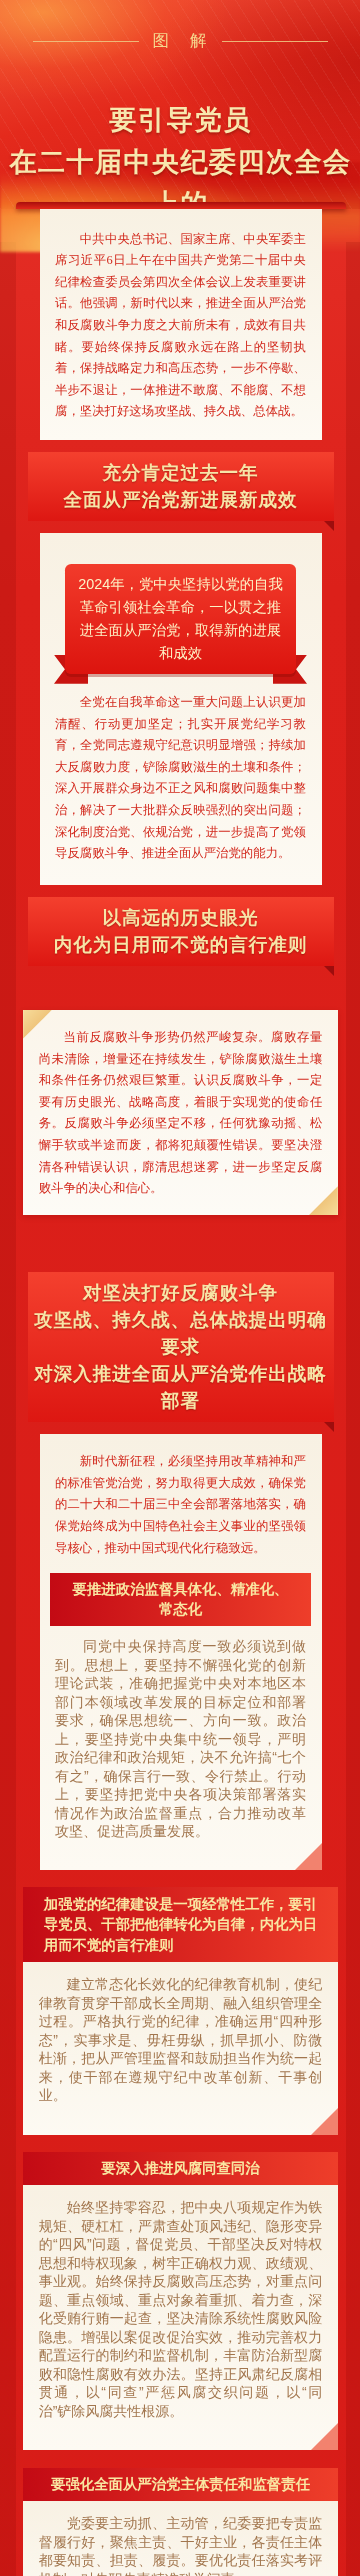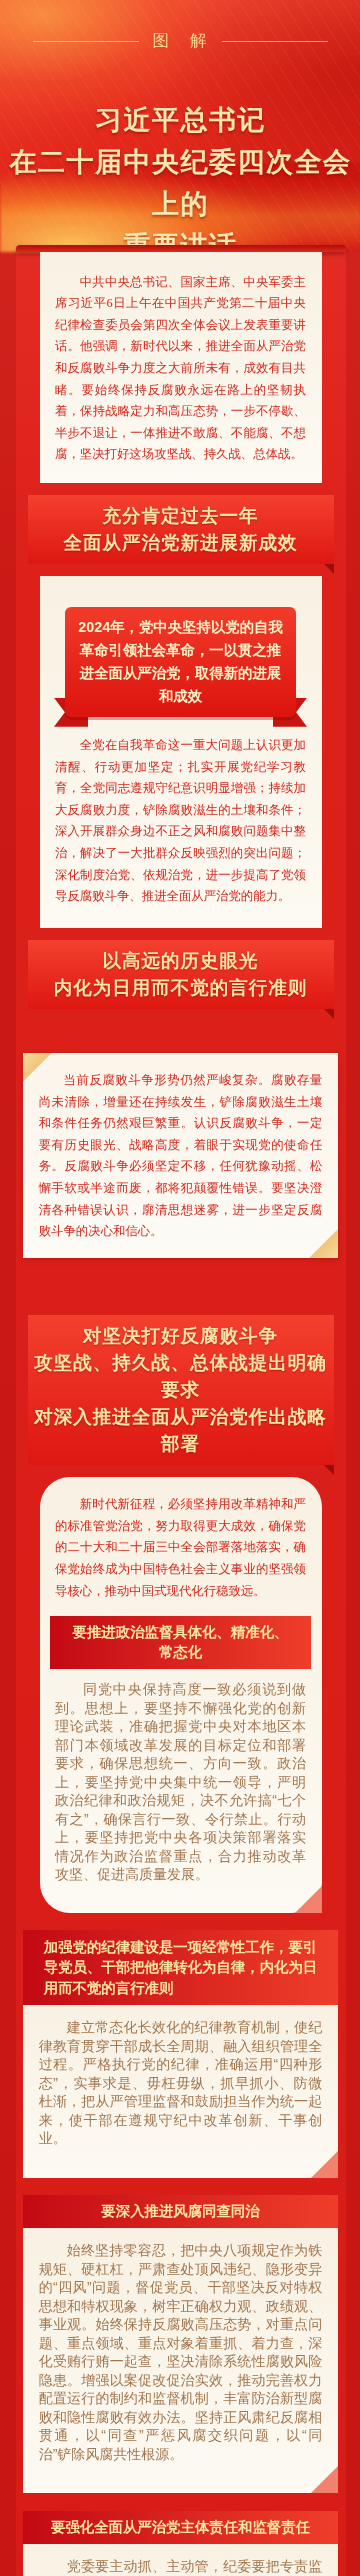--- a/index.html
+++ b/index.html
@@ -4,21 +4,21 @@
 <style>
   html,body{margin:0;padding:0;background:#efefef;}
   .page{position:relative;width:361px;height:3265px;margin:0 auto;overflow:hidden;
         background:linear-gradient(180deg,#e8342a 0%,#dc201a 18%,#d61b17 100%);
         font-family:"Liberation Sans","DejaVu Sans",sans-serif;}
   
   .rail{position:absolute;top:242px;bottom:0;width:15.5px;background:rgba(130,0,0,.18);}
   .rail.l{left:0}.rail.r{right:0}
 
   
-  .header{position:relative;height:252px;
+  .header{position:relative;height:209px;
     background:
       radial-gradient(75% 60% at 12% 6%, rgba(255,190,70,.55), rgba(255,120,30,.15) 45%, transparent 70%),
       radial-gradient(90% 80% at 100% 30%, rgba(150,0,0,.35), transparent 65%),
       linear-gradient(165deg,#f3553a 0%,#e42a1c 45%,#d41a15 100%);}
   .header::after{content:"";position:absolute;inset:0;
       background:repeating-linear-gradient(58deg, rgba(255,255,255,.05) 0 1px, transparent 1px 12.4px);}
   .header-wave{position:absolute;left:0;right:0;top:162px;height:90px;filter:blur(1.5px);
       background:
         radial-gradient(95% 130% at 20% 95%, rgba(255,215,100,.9), rgba(255,150,40,.4) 42%, transparent 68%),
         radial-gradient(140% 120% at 85% 10%, rgba(190,10,5,.55), transparent 60%),
@@ -47,21 +47,21 @@
         font-family:"Liberation Serif","DejaVu Serif",serif;font-weight:bold;
         color:#f7e5a8;font-size:18.5px;line-height:27px;letter-spacing:1px;
         text-shadow:0 1px 1.5px rgba(110,10,0,.45);}
   .band::after{content:"";position:absolute;right:0;top:100%;width:0;height:0;
         border-top:10.3px solid #9e0d0d;border-left:10.3px solid transparent;}
 
   
   .ribbon-wrap{position:relative;padding:15.5px 10.3px 2.1px 10.3px;}
   .ribbon{position:relative;z-index:2;background:linear-gradient(180deg,#f23b2b,#dc140e);
       border-radius:6.2px;padding:9.3px 9.3px;text-align:center;color:#fdf2c5;
-      font-weight:bold;font-size:14.4px;line-height:23px;
+      font-weight:normal;font-size:14.4px;line-height:23px;
       box-shadow:0 3.1px 0 rgba(140,8,4,.35);}
   .tail{position:absolute;z-index:1;width:34px;height:29px;background:#c81410;bottom:-7.2px;}
   .tail.l{left:-1px;clip-path:polygon(0 0,32% 50%,0 100%,100% 100%,100% 0);}
   .tail.r{right:-1px;clip-path:polygon(100% 0,68% 50%,100% 100%,0 100%,0 0);}
 
   
   .gold-card{position:relative;margin:0 7.7px;background:linear-gradient(180deg,#fbf5ea,#fdfbf6);
       padding:17.5px 15.5px 15.5px 15.5px;box-shadow:0 2.1px 5.2px rgba(120,0,0,.25);}
   .corner{position:absolute;width:29px;height:29px;}
   .corner.tl{left:0;top:0;background:linear-gradient(135deg,#f7dc9b,#e7ad5c);
@@ -88,21 +88,21 @@
   <div class="rail r"></div>
 
   <div class="header">
     <div class="header-wave"></div>
     <div class="badge-row">
       <span class="badge-line"></span>
       <span class="badge-text">图 解</span>
       <span class="badge-line"></span>
     </div>
     <div class="title">
-      <div>习近平总书记</div>
+      <div>要引导党员</div>
       <div>在二十届中央纪委四次全会上的</div>
       <div>重要讲话</div>
     </div>
   </div>
 
   <div class="inner">
 
     <div class="scroll-top"></div>
     <div class="panel" style="padding:19.6px 15.5px 17.5px 15.5px;">
       <p class="body-serif">中共中央总书记、国家主席、中央军委主席习近平6日上午在中国共产党第二十届中央纪律检查委员会第四次全体会议上发表重要讲话。他强调，新时代以来，推进全面从严治党和反腐败斗争力度之大前所未有，成效有目共睹。要始终保持反腐败永远在路上的坚韧执着，保持战略定力和高压态势，一步不停歇、半步不退让，一体推进不敢腐、不能腐、不想腐，坚决打好这场攻坚战、持久战、总体战。</p>
@@ -133,21 +133,21 @@
       <span class="corner br"></span>
       <p class="body-serif">当前反腐败斗争形势仍然严峻复杂。腐败存量尚未清除，增量还在持续发生，铲除腐败滋生土壤和条件任务仍然艰巨繁重。认识反腐败斗争，一定要有历史眼光、战略高度，着眼于实现党的使命任务。反腐败斗争必须坚定不移，任何犹豫动摇、松懈手软或半途而废，都将犯颠覆性错误。要坚决澄清各种错误认识，廓清思想迷雾，进一步坚定反腐败斗争的决心和信心。</p>
     </div>
     <div class="gap88"></div>
 
     <div class="band">
       <div>对坚决打好反腐败斗争</div>
       <div>攻坚战、持久战、总体战提出明确要求</div>
       <div>对深入推进全面从严治党作出战略部署</div>
     </div>
-    <div class="panel fold" style="padding:17.5px 15.5px 29px 15.5px;border-radius:30px;">
+    <div class="panel fold" style="padding:17.5px 15.5px 29px 15.5px;">
       <p class="body-serif">新时代新征程，必须坚持用改革精神和严的标准管党治党，努力取得更大成效，确保党的二十大和二十届三中全会部署落地落实，确保党始终成为中国特色社会主义事业的坚强领导核心，推动中国式现代化行稳致远。</p>
       <div style="height:13.4px;"></div>
       <div class="sub-banner" style="margin:0 -5.2px;">要推进政治监督具体化、精准化、常态化</div>
       <div style="height:11.3px;"></div>
       <p class="brown-sans">同党中央保持高度一致必须说到做到。思想上，要坚持不懈强化党的创新理论武装，准确把握党中央对本地区本部门本领域改革发展的目标定位和部署要求，确保思想统一、方向一致。政治上，要坚持党中央集中统一领导，严明政治纪律和政治规矩，决不允许搞“七个有之”，确保言行一致、令行禁止。行动上，要坚持把党中央各项决策部署落实情况作为政治监督重点，合力推动改革攻坚、促进高质量发展。</p>
     </div>
 
     <div class="gap34"></div>
     <div class="sub-banner multi">加强党的纪律建设是一项经常性工作，要引导党员、干部把他律转化为自律，内化为日用而不觉的言行准则</div>
     <div class="sub-card fold">

